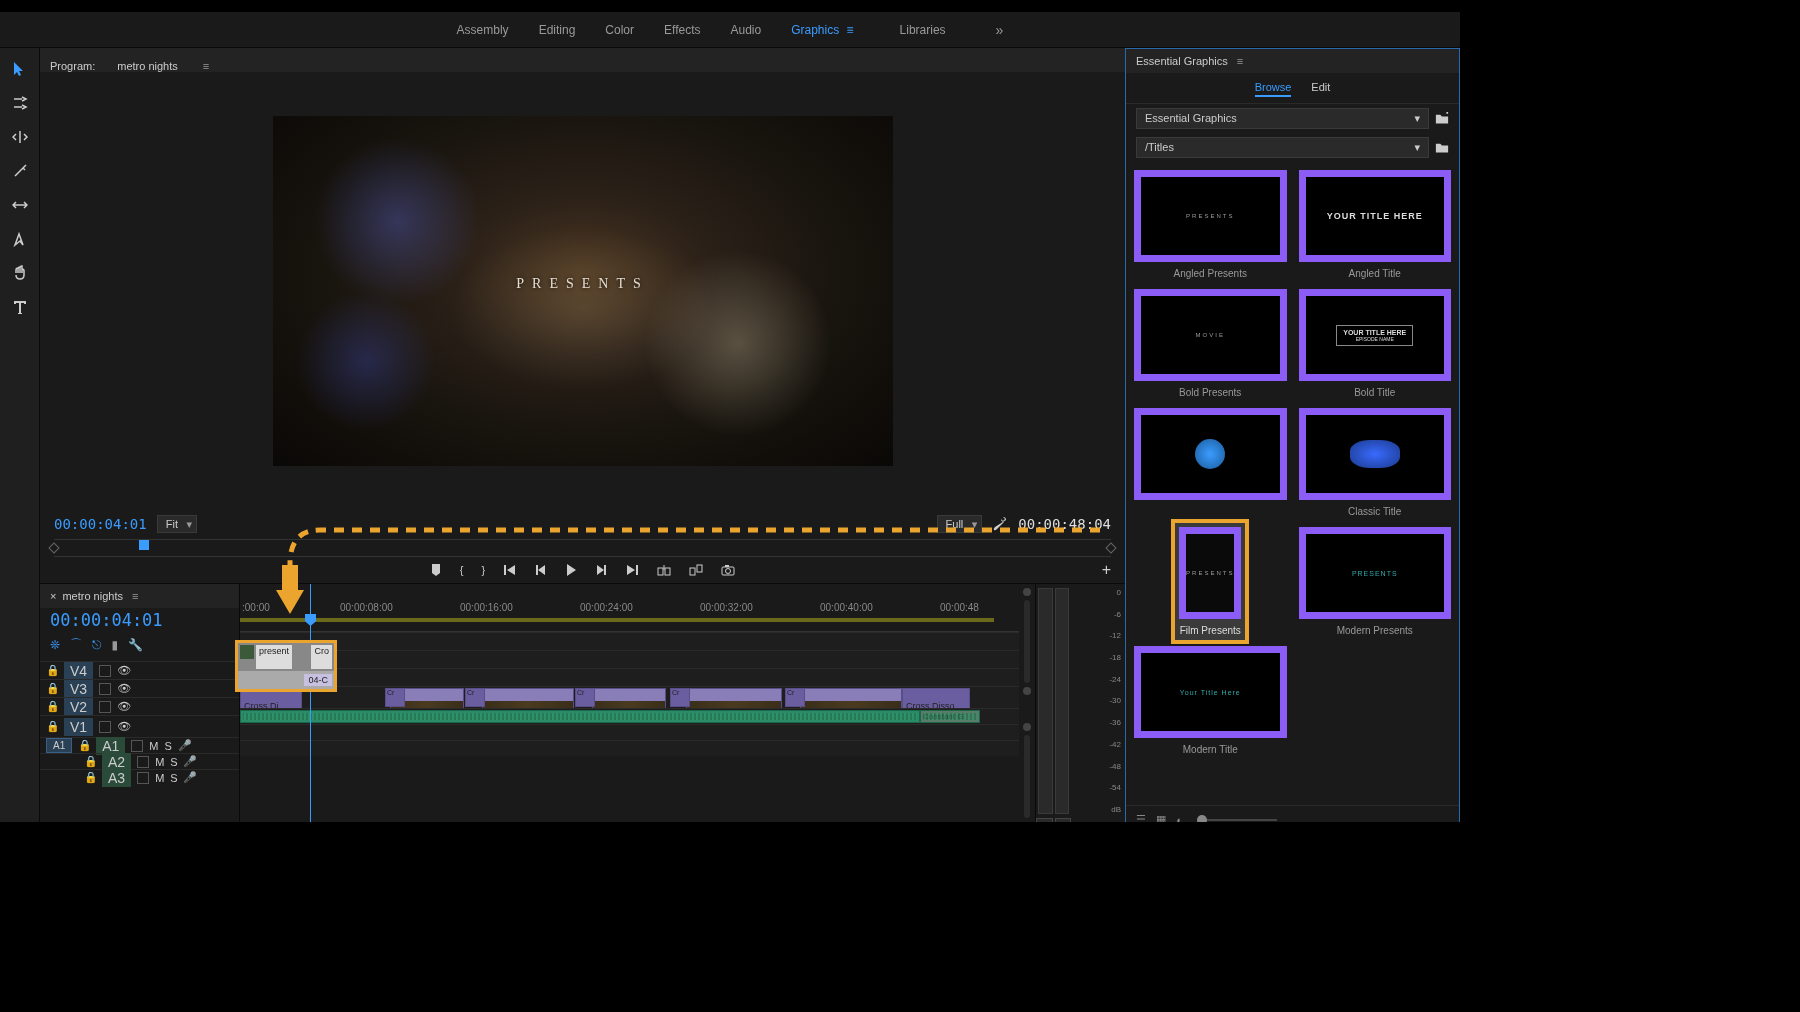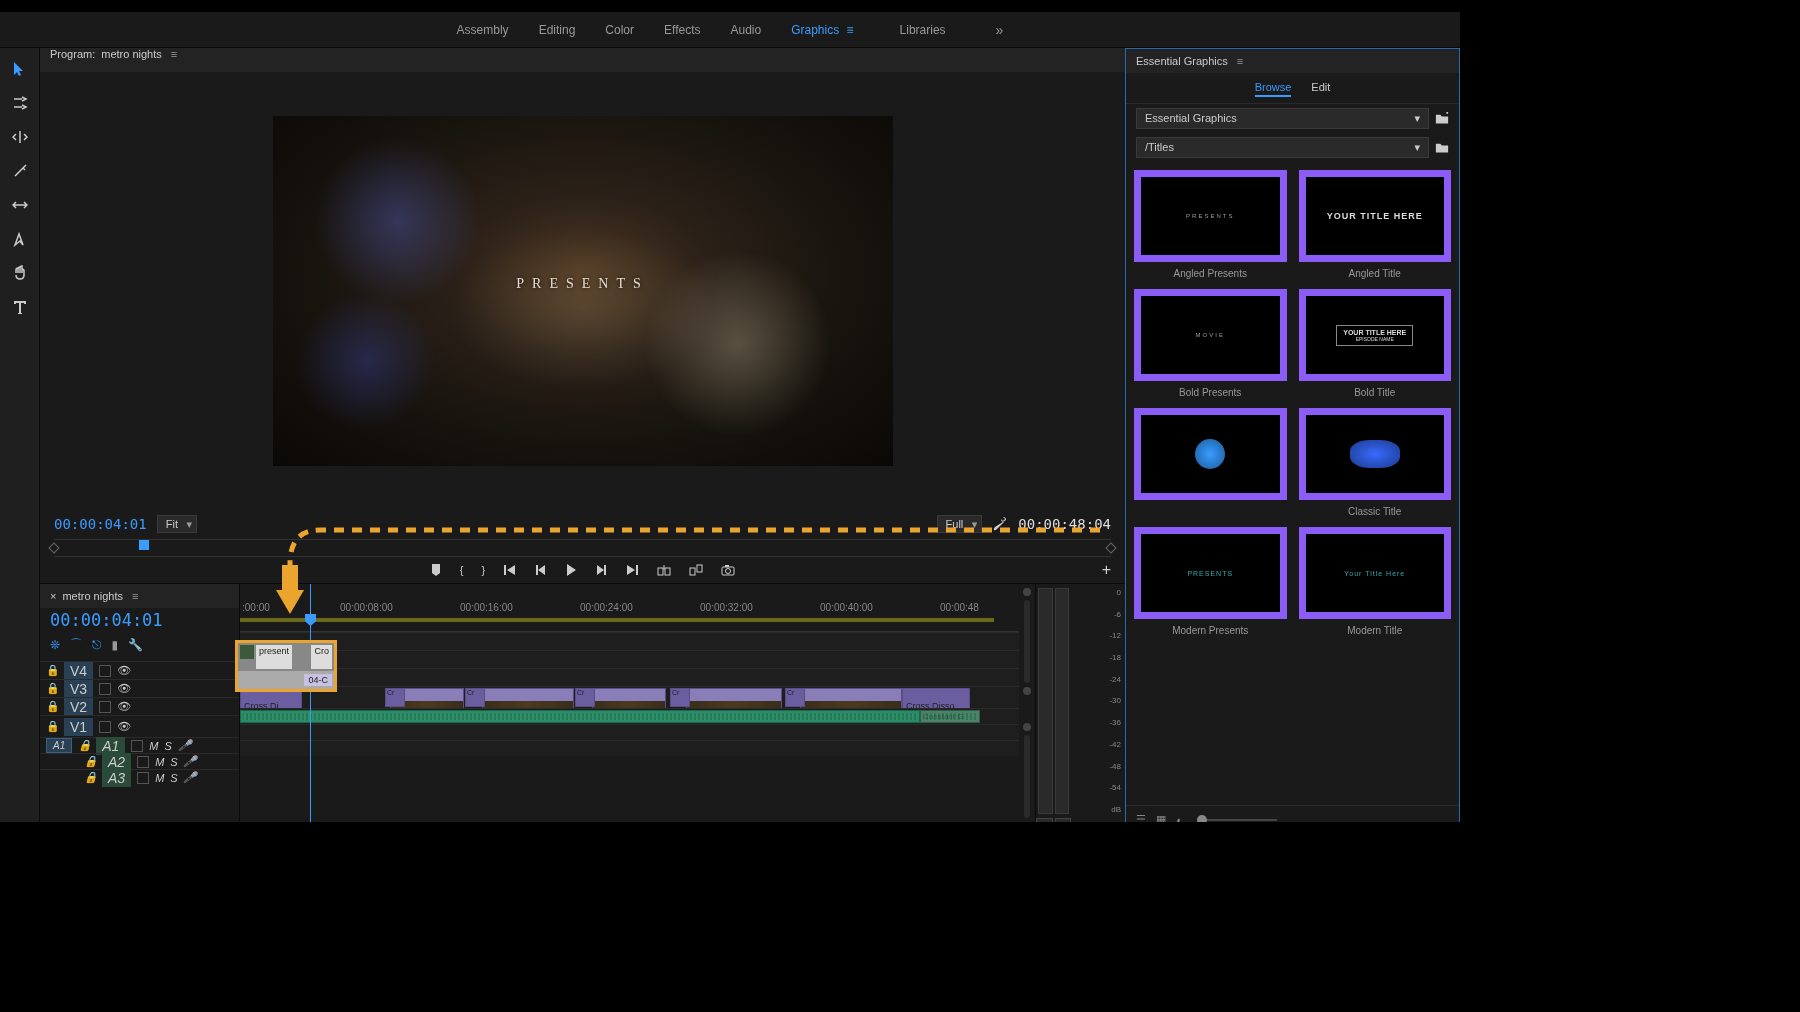--- a/index.html
+++ b/index.html
@@ -15,21 +15,21 @@
 
 .main-area { display: flex; flex: 1; overflow: hidden; }
 
 .toolbox { width: 40px; background: #1f1f1f; display: flex; flex-direction: column; align-items: center; padding-top: 10px; gap: 12px; border-right: 1px solid #0a0a0a; }
 .tool-btn { width: 22px; height: 22px; display: flex; align-items: center; justify-content: center; color: #ccc; cursor: pointer; }
 .tool-btn.active { color: #3a9cff; }
 .tool-btn svg { width: 16px; height: 16px; }
 
 .center-column { flex: 1; display: flex; flex-direction: column; background: #1a1a1a; }
 .program-panel { flex: 1; display: flex; flex-direction: column; border-bottom: 1px solid #0a0a0a; }
-.panel-header { height: 24px; display: flex; align-items: flex-start; padding: 0 10px; gap: 6px; color: #ccc; background: #232323; }
+.panel-header { height: 24px; display: flex; align-items: flex-end; padding: 0 10px; gap: 22px; color: #ccc; background: #232323; }
 .panel-menu { color: #999; }
 
 .video-view { flex: 1; display: flex; align-items: center; justify-content: center; background: #1a1a1a; }
 .video-frame { width: 620px; height: 350px; background: radial-gradient(ellipse at 50% 45%, #4a3520 0%, #2a2018 30%, #18140e 60%, #0a0806 100%); position: relative; overflow: hidden; }
 .video-frame::before { content: ''; position: absolute; inset: 0; background: 
   radial-gradient(circle at 20% 30%, rgba(100,120,255,0.3), transparent 15%),
   radial-gradient(circle at 15% 70%, rgba(80,100,255,0.25), transparent 12%),
   radial-gradient(circle at 75% 65%, rgba(255,240,200,0.25), transparent 18%),
   radial-gradient(ellipse at 50% 55%, rgba(200,170,120,0.2), transparent 30%);
 }
@@ -57,21 +57,21 @@
 .tl-header-left { width: 200px; display: flex; flex-direction: column; border-right: 1px solid #0a0a0a; }
 .tl-header-row { height: 24px; display: flex; align-items: center; padding: 0 10px; gap: 6px; color: #ccc; background: #232323; }
 .tl-timecode { color: #3a9cff; font-family: monospace; font-size: 17px; padding: 2px 10px; }
 .tl-controls { display: flex; gap: 10px; padding: 4px 10px 8px; color: #3a9cff; align-items: center; }
 .tl-controls span { cursor: pointer; font-size: 12px; }
 .tl-controls .gray { color: #999; }
 
 .track-labels { flex: 1; display: flex; flex-direction: column; }
 .track-row { height: 18px; display: flex; align-items: center; gap: 6px; padding: 0 6px; border-top: 1px solid #2a2a2a; }
 .track-row.tall { height: 22px; }
-.track-row.audio { height: 16px; font-style: italic; }
+.track-row.audio { height: 16px; }
 .lock-ic { color: #888; width: 12px; }
 .track-lbl { background: #2a4055; color: #ccc; padding: 1px 6px; font-size: 14px; min-width: 24px; text-align: center; }
 .track-lbl.a { background: #2a4a3a; }
 .src-lbl { background: #2a4055; color: #ccc; padding: 1px 6px; font-size: 10px; min-width: 24px; text-align: center; border: 1px solid #3a6088; }
 .eye-ic, .mute-ic { color: #ccc; font-size: 11px; cursor: pointer; }
 .toggle-box { width: 12px; height: 12px; border: 1px solid #555; }
 
 .tl-tracks-area { flex: 1; display: flex; position: relative; }
 .tl-tracks { flex: 1; position: relative; overflow: hidden; }
 .ruler { height: 48px; border-bottom: 1px solid #333; position: relative; background: #1a1a1a; }
@@ -507,20 +507,28 @@
               <div class="bubble"></div>
             </div>
             <div class="template-label"></div>
           </div>
           <div class="template-item">
             <div class="template-thumb">
               <div class="cloud"></div>
             </div>
             <div class="template-label">Classic Title</div>
           </div>
+          <div class="template-item selected">
+            <div class="sel-wrap">
+              <div class="template-thumb">
+                <span style="letter-spacing:2px;font-size:6px;color:#999">PRESENTS</span>
+              </div>
+              <div class="template-label" style="color:#ddd;margin-top:6px">Film Presents</div>
+            </div>
+          </div>
           <div class="template-item">
             <div class="template-thumb">
               <span class="modern">PRESENTS</span>
             </div>
             <div class="template-label">Modern Presents</div>
           </div>
           <div class="template-item">
             <div class="template-thumb">
               <span class="modern">Your Title Here</span>
             </div>

